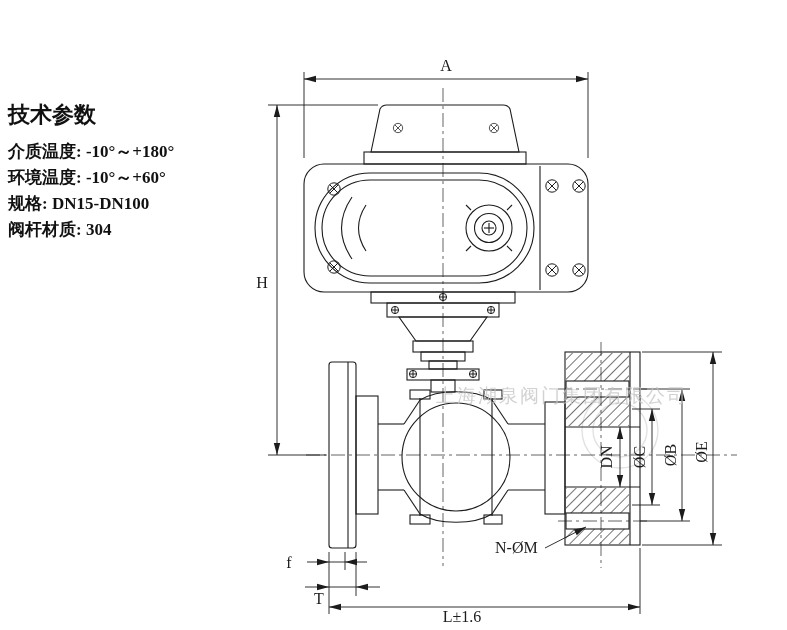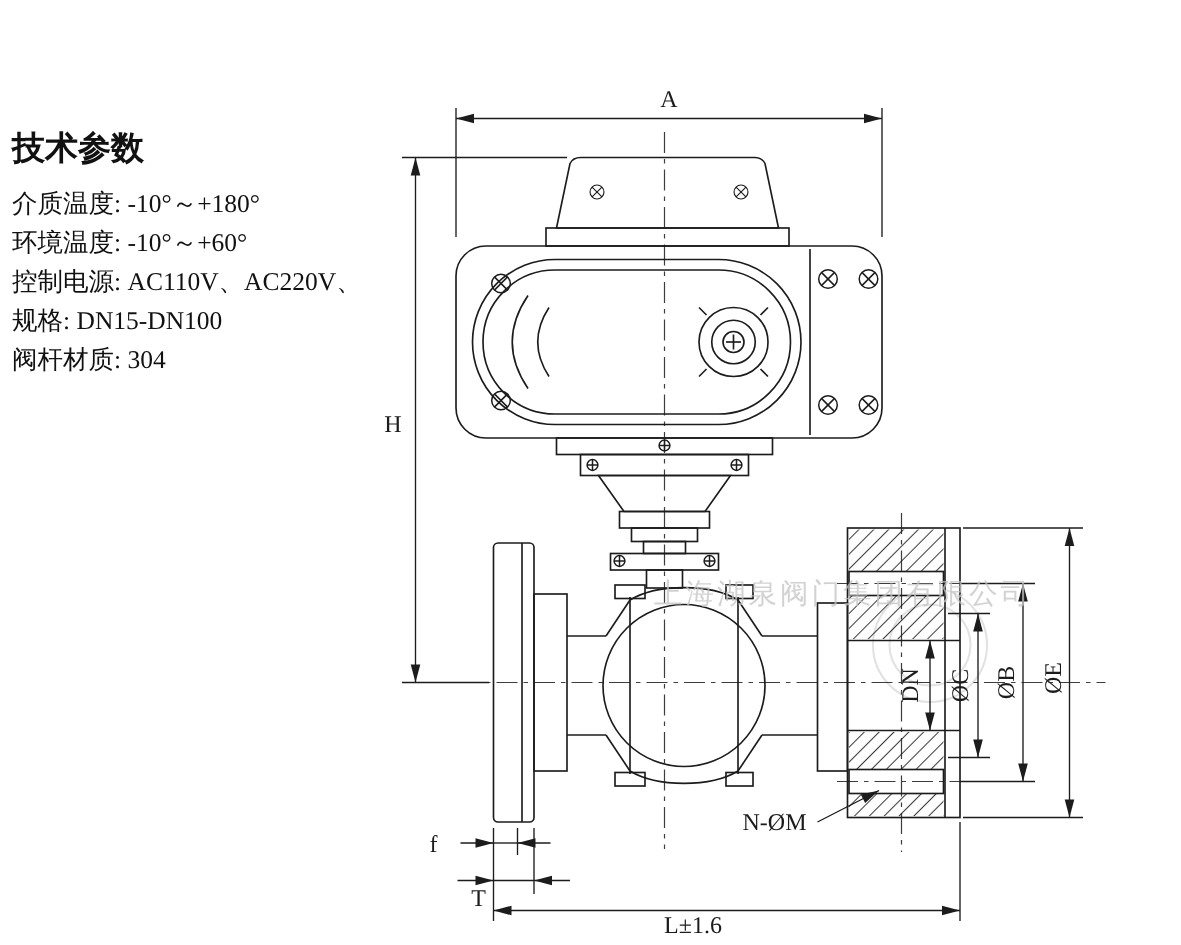--- a/index.html
+++ b/index.html
@@ -1,43 +1,42 @@
 <!DOCTYPE html>
 <html style="--line: #1c1c1c; --wm: #c4c4c4;"><head>
 <meta charset="utf-8">
 <style>
   :root{ --line:#1c1c1c; --wm:#c4c4c4; }
   html,body{ margin:0; padding:0; background:#fff; }
   .canvas{
     position:relative; width:787px; height:630px; background:#fff;
     overflow:hidden; font-family:"Liberation Serif", serif;
   }
-  .specs{ position:absolute; left:8px; top:84px; width:300px; }
+  .specs{ position:absolute; left:8px; top:100px; width:300px; }
   .spec-title{ font-size:22px; font-weight:bold; color:#111; margin:0 0 9px 0; }
-  .spec-line{ font-size:17px; font-weight:normal; color:#111; line-height:26px; white-space:nowrap; }
+  .spec-line{ font-size:17px; font-weight:bold; color:#111; line-height:26px; white-space:nowrap; }
   svg.dwg-svg{ position:absolute; left:0; top:0; }
   .stroke{ fill:none; stroke:var(--line); stroke-width:1.1; }
   .thin{ stroke-width:0.9; }
   .cl{ fill:none; stroke:var(--line); stroke-width:0.8; stroke-dasharray:14 4 3 4; opacity:.85; }
   .white{ fill:#fff; stroke:var(--line); stroke-width:1.1; }
   text.dim{ font-family:"Liberation Serif", serif; font-size:16px; fill:var(--line); stroke:none; font-style:normal; }
   text.wm{ font-family:"Liberation Serif", serif; font-size:19px; letter-spacing:2px;
            fill:var(--wm); stroke:none; opacity:.75; }
   .wmc{ fill:none; stroke:#e2e2e2; stroke-width:1.4; }
 </style>
 </head>
 <body>
 
 <div class="canvas">
 
   <div class="specs">
     <div class="spec-title">技术参数</div>
     <div class="spec-line">介质温度: -10°～+180°</div>
     <div class="spec-line">环境温度: -10°～+60°</div>
-    <div class="spec-line">控制电源: AC110V、AC220V、</div>
     <div class="spec-line">规格: DN15-DN100</div>
     <div class="spec-line">阀杆材质: 304</div>
   </div>
 
   <svg class="dwg-svg" width="787" height="630" viewBox="0 0 787 630">
     <defs>
       <marker id="arr" markerUnits="userSpaceOnUse" markerWidth="14" markerHeight="8" refX="13" refY="4" orient="auto-start-reverse">
         <path d="M13,4 L1,0.8 L1,7.2 Z" fill="#1c1c1c"></path>
       </marker>
       <g id="screw" fill="none" stroke="#1c1c1c" stroke-width="1">

